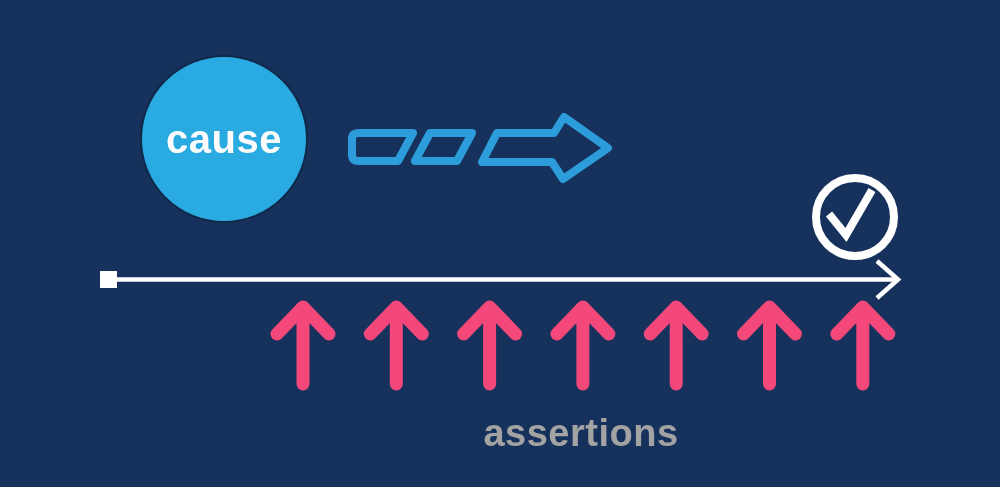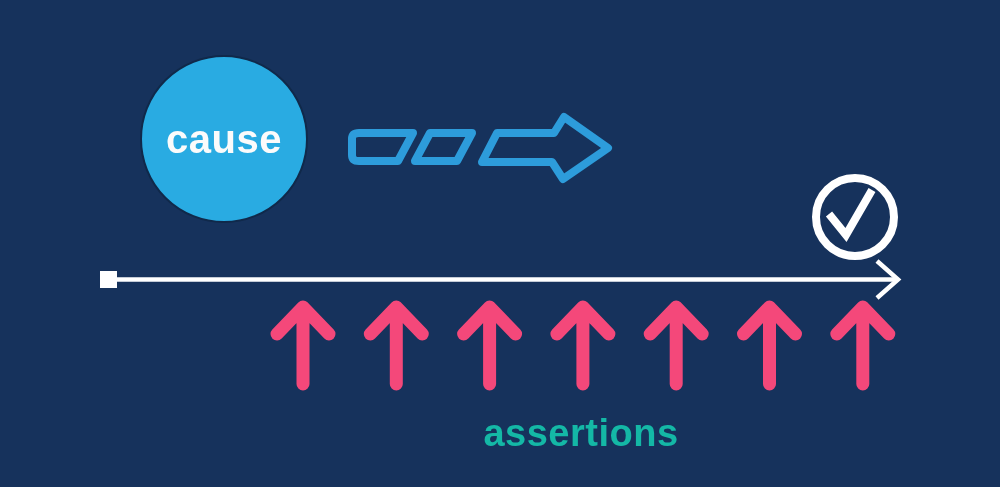--- a/index.html
+++ b/index.html
@@ -41,21 +41,21 @@
     font-size: 40px;
     font-weight: bold;
     letter-spacing: 0.5px;
   }
   .caption {
     position: absolute;
     left: 381px;
     top: 412px;
     width: 400px;
     text-align: center;
-    color: #14b8a6;
+    color: #a3a3a3;
     font-size: 38px;
     font-weight: bold;
     letter-spacing: 0.5px;
   }
 </style>
 </head>
 <body>
 
 <div class="stage">
 

